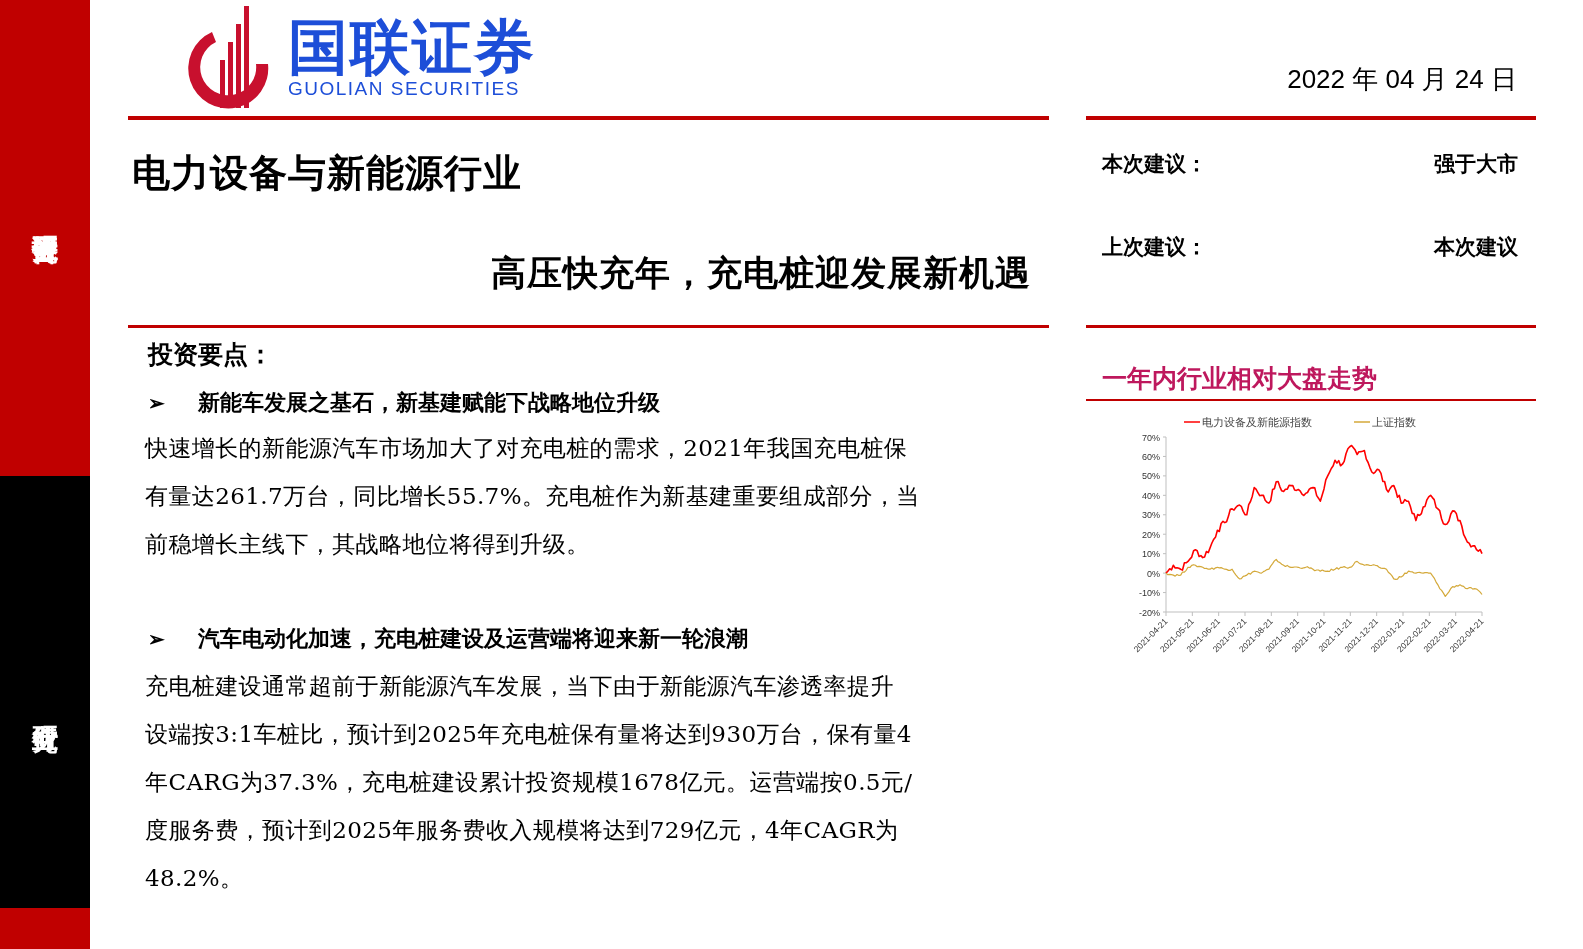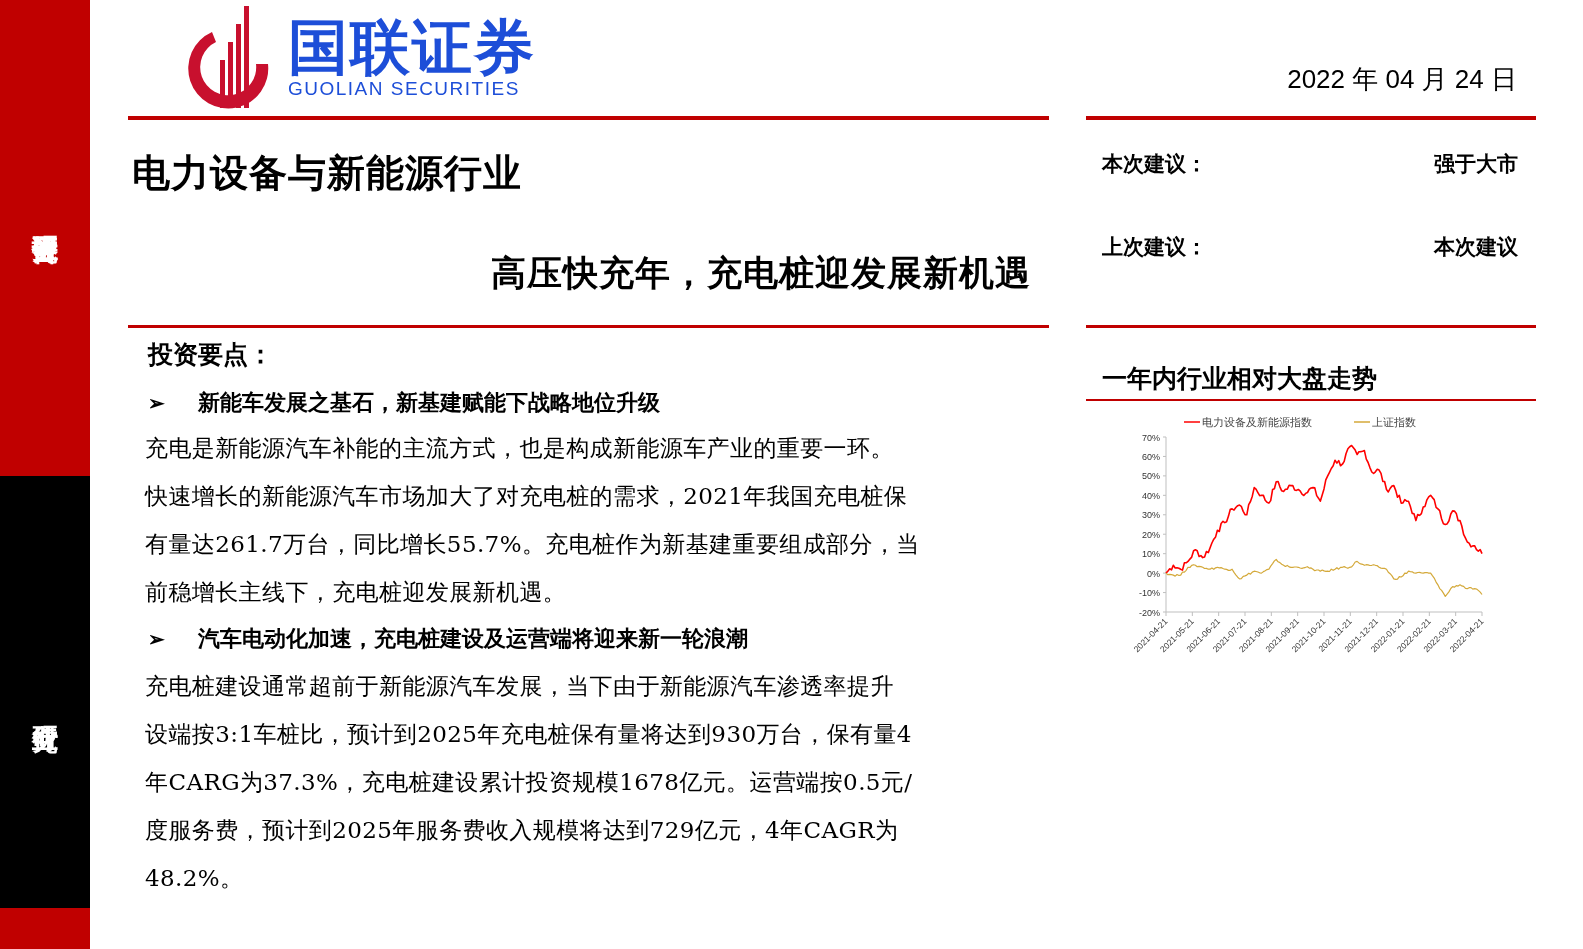--- a/index.html
+++ b/index.html
@@ -39,21 +39,21 @@
                 font-size: 21px; font-weight: bold; }
 
   .section-heading { position: absolute; left: 148px; top: 338px; font-size: 25px; font-weight: bold; }
 
   .bullet { position: absolute; left: 148px; font-size: 22px; font-weight: bold; display: flex; align-items: center; }
   .bullet .arrow { width: 50px; font-size: 20px; }
 
   .para { position: absolute; left: 145px; width: 890px; font-size: 23px; line-height: 48px;
           font-family: "DejaVu Serif", serif; letter-spacing: 0.4px; text-align: justify; }
 
-  .chart-title { position: absolute; left: 1102px; top: 362px; font-size: 25px; font-weight: bold; color: #000000; }
+  .chart-title { position: absolute; left: 1102px; top: 362px; font-size: 25px; font-weight: bold; color: #be185d; }
 
   .chart { position: absolute; left: 1092px; top: 405px; }
   .chart text { font-family: "Liberation Sans", sans-serif; }
 </style>
 </head>
 <body>
 
 <div class="sidebar">
   <div class="sb-red-top"></div>
   <div class="sb-black"></div>
@@ -94,24 +94,23 @@
   <span>本次建议</span>
 </div>
 
 <div class="section-heading">投资要点：</div>
 
 <div class="bullet" style="top:388px;">
   <span class="arrow">➢</span>
   <span>新能车发展之基石，新基建赋能下战略地位升级</span>
 </div>
 <div class="para" style="top:424px;">
-  <div>充电是新能源汽车补能的主流方式，也是构成新能源车产业的重要一环。</div>
   <div>快速增长的新能源汽车市场加大了对充电桩的需求，2021年我国充电桩保</div>
   <div>有量达261.7万台，同比增长55.7%。充电桩作为新基建重要组成部分，当</div>
-  <div>前稳增长主线下，充电桩迎发展新机遇。</div>
+  <div>前稳增长主线下，其战略地位将得到升级。</div>
 </div>
 
 <div class="bullet" style="top:624px;">
   <span class="arrow">➢</span>
   <span>汽车电动化加速，充电桩建设及运营端将迎来新一轮浪潮</span>
 </div>
 <div class="para" style="top:662px;">
   <div>充电桩建设通常超前于新能源汽车发展，当下由于新能源汽车渗透率提升</div>
   <div>设端按3:1车桩比，预计到2025年充电桩保有量将达到930万台，保有量4</div>
   <div>年CARG为37.3%，充电桩建设累计投资规模1678亿元。运营端按0.5元/</div>

